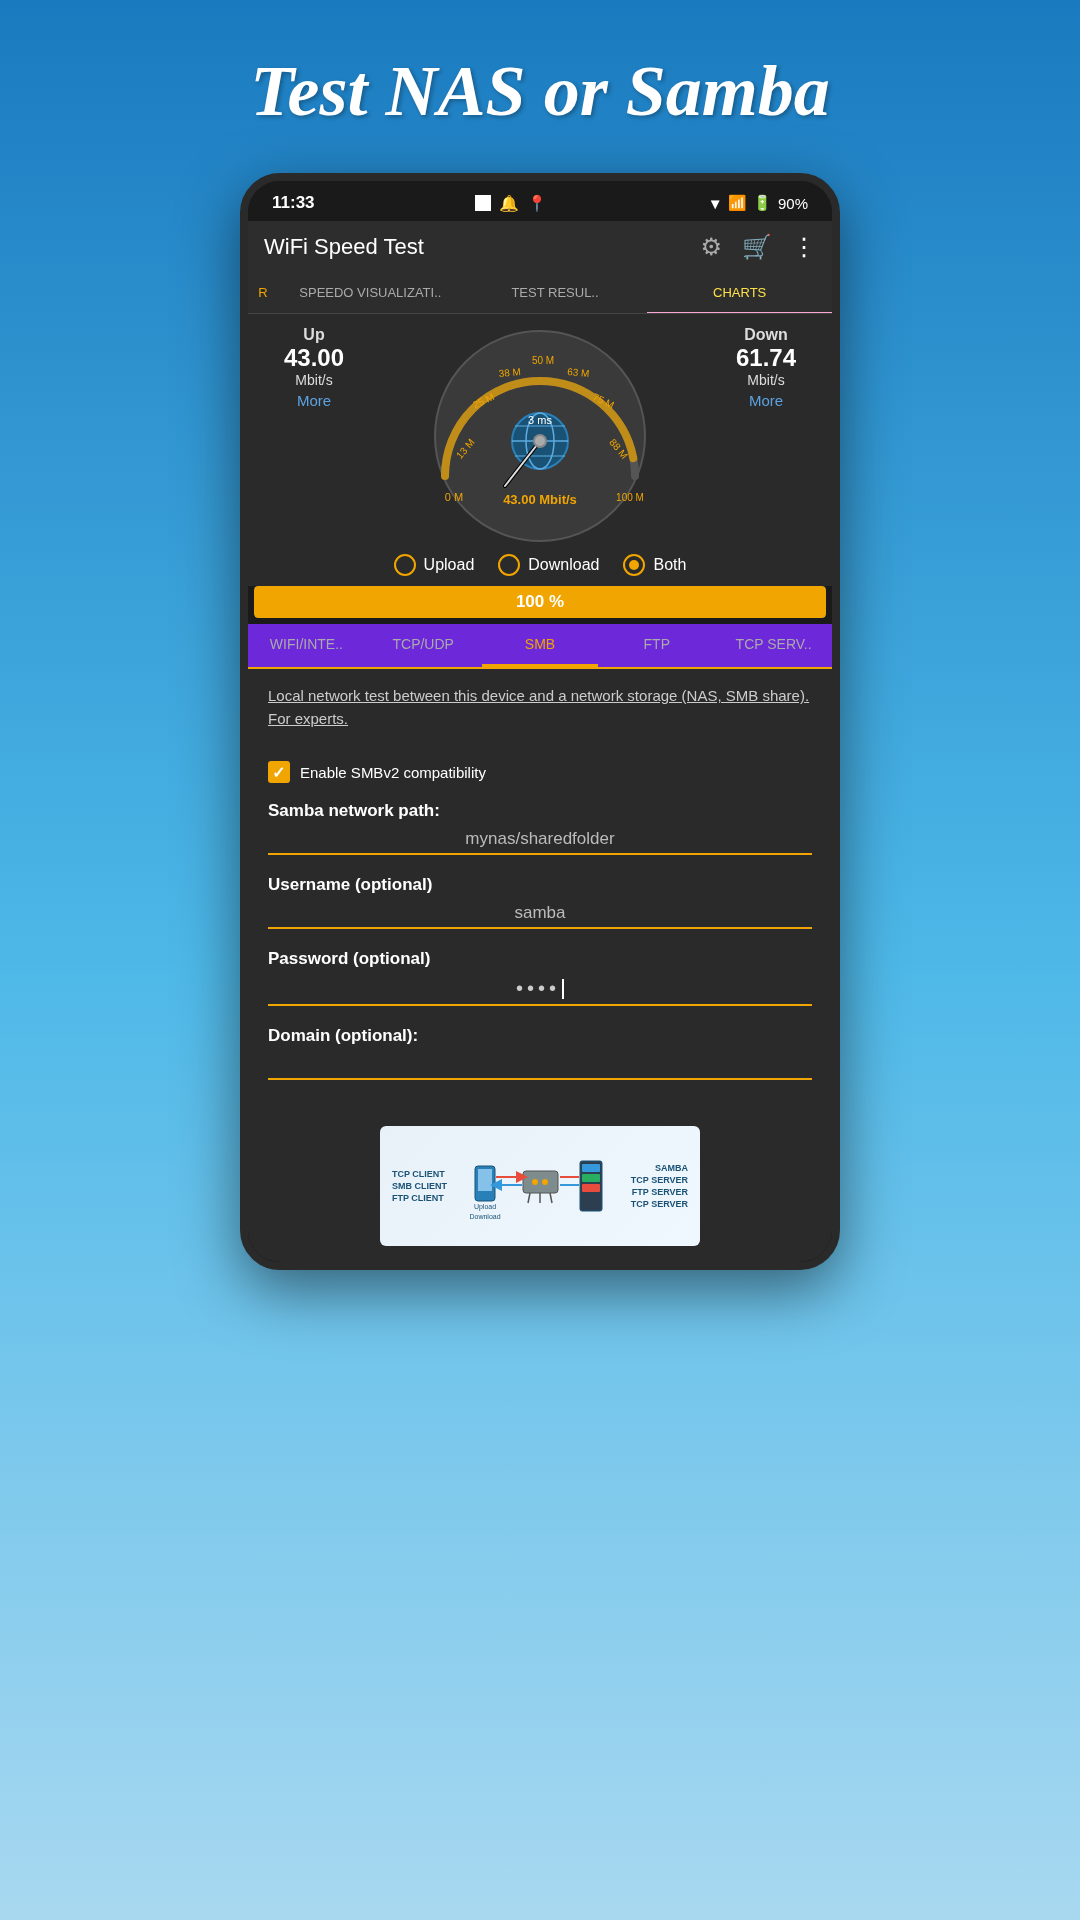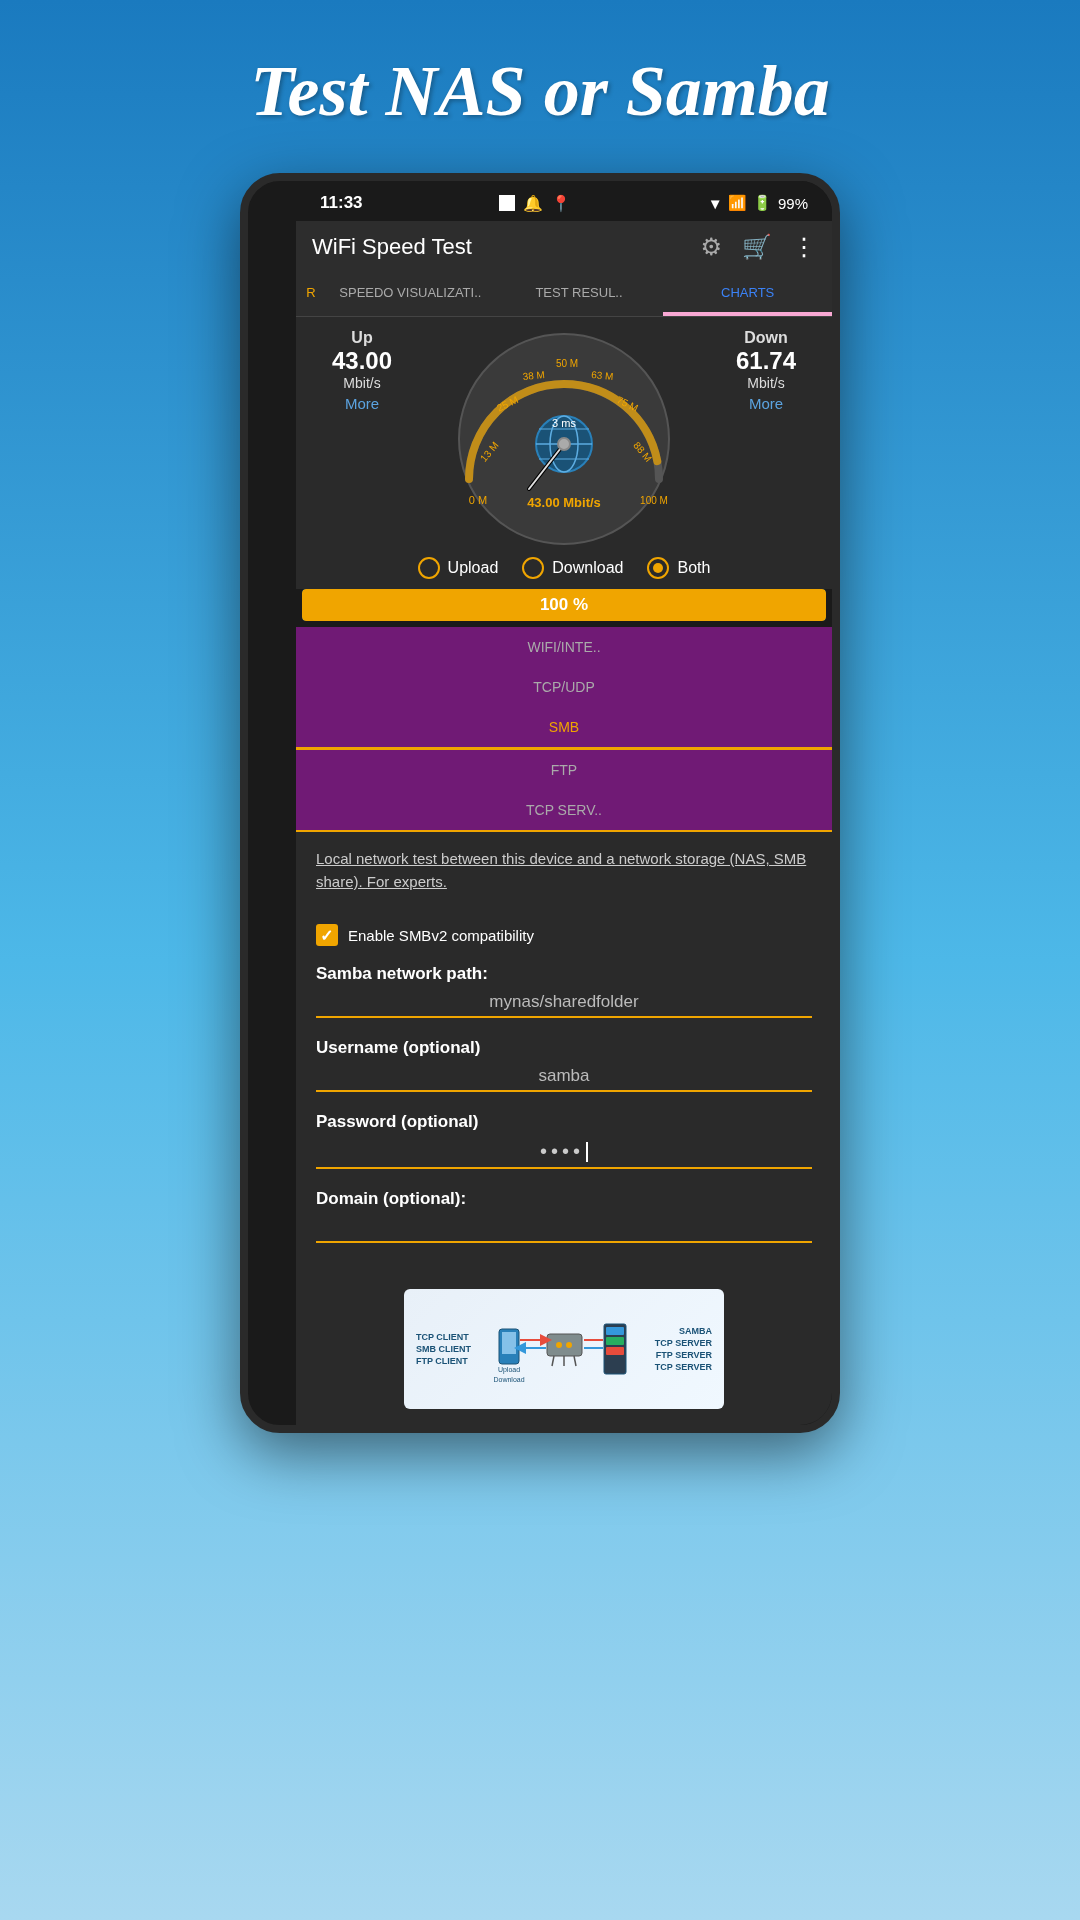--- a/index.html
+++ b/index.html
@@ -27,21 +27,20 @@
     }
 
     .phone-frame {
       width: 600px;
       background: #1a1a1a;
       border-radius: 40px;
       overflow: hidden;
       border: 8px solid #2a2a2a;
       box-shadow: 0 20px 60px rgba(0,0,0,0.5);
       flex-shrink: 0;
-      padding-left: 48px;
     }
 
     
     .status-bar {
       background: #1a1a1a;
       display: flex;
       justify-content: space-between;
       align-items: center;
       padding: 12px 24px 8px;
       color: white;
@@ -74,22 +73,22 @@
       text-align: center;
       padding: 12px 4px;
       font-size: 13px;
       color: #aaa;
       cursor: pointer;
       white-space: nowrap;
       overflow: hidden;
       text-overflow: ellipsis;
     }
     .tab.active {
-      color: #3b82f6;
-      border-bottom: 4px solid #f9a8d4;
+      color: #fde047;
+      border-bottom: 1px solid #f9a8d4;
     }
 
     
     .speed-area {
       background: #2a2a2a;
       padding: 12px 16px 0;
     }
     .speed-row {
       display: flex;
       justify-content: space-between;
@@ -175,24 +174,23 @@
       top: 50%;
       left: 50%;
       transform: translate(-50%, -50%);
       color: white;
       font-size: 17px;
       font-weight: bold;
     }
 
     
     .proto-tabs {
-      background: #701a75;
+      background: #6d28d9;
       display: flex;
       border-bottom: 2px solid #f0a500;
-      flex-direction: column;
     }
     .proto-tab {
       flex: 1;
       text-align: center;
       padding: 12px 4px;
       font-size: 14px;
       color: #aaa;
       cursor: pointer;
       white-space: nowrap;
       overflow: hidden;
@@ -334,21 +332,21 @@
     <span class="status-left">11:33</span>
     <div style="display:flex;gap:8px;align-items:center;">
       <span style="display:inline-block;width:16px;height:16px;background:white;"></span>
       <span style="font-size:16px;">🔔</span>
       <span style="font-size:16px;">📍</span>
     </div>
     <div class="status-icons">
       <span>▼</span>
       <span>📶</span>
       <span>🔋</span>
-      <span>99%</span>
+      <span>90%</span>
     </div>
   </div>
 
   <div class="app-bar">
     <span class="app-bar-title">WiFi Speed Test</span>
     <div class="app-bar-icons">
       <span style="font-size:24px;color:#aaa;">⚙</span>
       <span style="font-size:24px;color:white;">🛒</span>
       <span style="font-size:24px;color:white;">⋮</span>
     </div>

